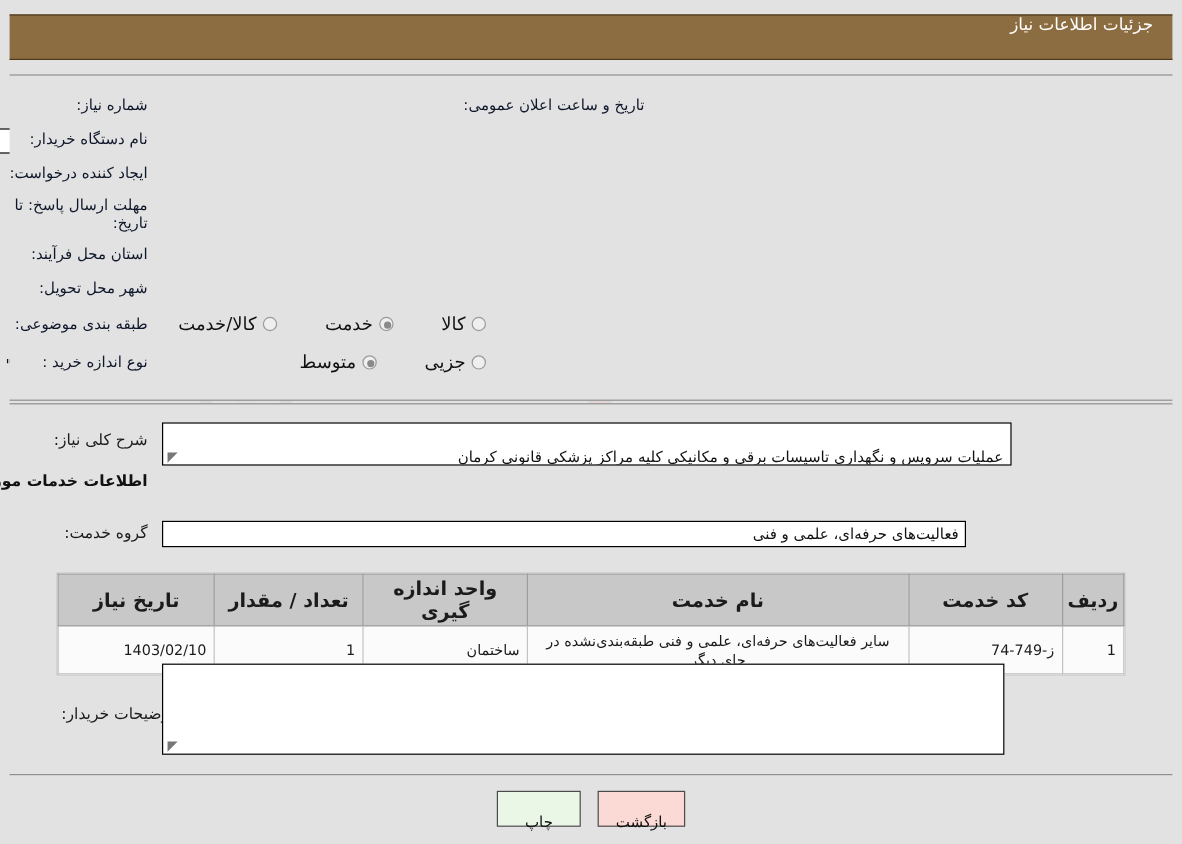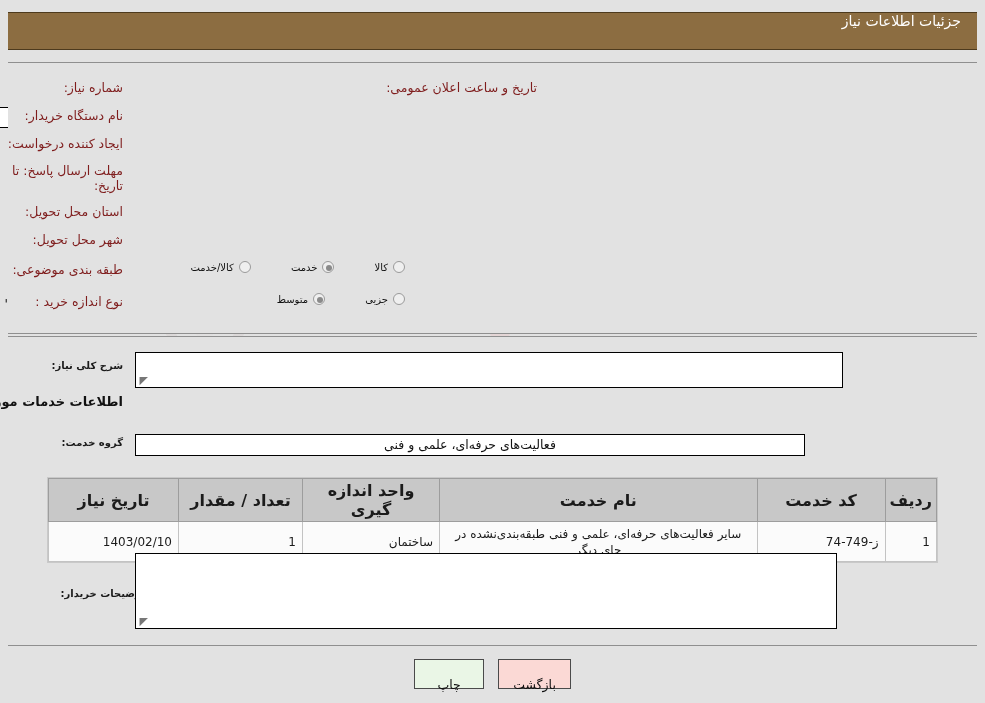--- a/index.html
+++ b/index.html
@@ -66,21 +66,21 @@
     display: flex;
     align-items: center;
     flex-direction: row;
     white-space: nowrap;
     z-index: 3;
   }
   .lbl {
     text-align: right;
     white-space: nowrap;
     font-size: 12.5px;
-    color: #7f1d1d;
+    color: #0f172a;
   }
   .lbl.two-line { line-height: 15px; white-space: normal; text-align: right; }
   .fld {
     background: #ffffff;
     border: 1px solid #000000;
     height: 21px;
     line-height: 19px;
     padding: 0 5px;
     font-size: 12.5px;
     color: #111;
@@ -123,32 +123,32 @@
     background: #8a8a8a;
   }
   .chk {
     display: inline-block;
     width: 13px; height: 13px;
     border: 1px solid #9a9a9a;
     background: #eeeeee;
     vertical-align: middle;
   }
   .radio-opt { display: inline-flex; align-items: center; gap: 5px; }
-  .radio-opt .rl { font-size: 10px; color: #111; }
+  .radio-opt .rl { font-size: 15px; color: #111; }
 
   
   .section-head {
     position: absolute;
     font-size: 13px;
     font-weight: bold;
     color: #111;
     white-space: nowrap;
     z-index: 3;
   }
-  .bold-lbl { font-weight: bold; font-size: 10px; }
+  .bold-lbl { font-weight: normal; font-size: 13px; }
 
   
   .ta {
     background: #ffffff;
     border: 1px solid #000000;
     font-size: 12.5px;
     color: #111;
     text-align: right;
     padding: 2px 6px 0 6px;
     line-height: 17px;
@@ -281,21 +281,21 @@
   </div>
   <div class="fld" style="position:absolute; right: 607px; top: 164px; width: 165px;">1403/02/09</div>
   <span class="plain" style="position:absolute; right: 783px; top: 166px;">ساعت</span>
   <div class="fld" style="position:absolute; right: 818px; top: 164px; width: 92px;">14:00</div>
   <div class="fld" style="position:absolute; right: 534px; top: 164px; width: 88px;">4</div>
   <span class="plain" style="position:absolute; left: 280px; top: 166px;">روز و</span>
   <div class="fld timer" style="position:absolute; left: 186px; top: 164px; width: 84px;">04:16:40</div>
   <span class="plain" style="position:absolute; left: 80px; top: 166px;">ساعت باقی مانده</span>
 
   <div class="row" style="right: 862px; top: 204px;">
-    <span class="lbl">استان محل تحویل:</span>
+    <span class="lbl">استان محل فرآیند:</span>
   </div>
   <div class="fld rt" style="position:absolute; right: 607px; top: 203px; width: 190px;">کرمان</div>
 
   <div class="row" style="right: 862px; top: 232px;">
     <span class="lbl">شهر محل تحویل:</span>
   </div>
   <div class="fld rt" style="position:absolute; right: 607px; top: 231px; width: 190px;">کرمان</div>
 
   <div class="row" style="right: 862px; top: 262px;">
     <span class="lbl">طبقه بندی موضوعی:</span>
@@ -328,27 +328,28 @@
       <span class="rl">متوسط</span>
     </span>
   </div>
   <span class="chk" style="position:absolute; right: 617px; top: 295px;" id="treasury-chk"></span>
   <span class="plain" style="position:absolute; right: 640px; top: 296px;">پرداخت تمام یا بخشی از مبلغ خرید،از محل "اسناد خزانه اسلامی" خواهد بود.</span>
 
   <div class="panel" id="panel-mid"></div>
 
   <span class="bold-lbl" style="position:absolute; right: 862px; top: 360px; z-index:3;">شرح کلی نیاز:</span>
   <div class="ta" style="position:absolute; right: 142px; top: 352px; width: 708px; height: 36px; z-index:3;">
+    <span>عملیات سرویس و نگهداری تاسیسات برقی و مکانیکی کلیه مراکز پزشکی قانونی کرمان</span>
     <span class="grip">◤</span>
   </div>
 
   <span class="section-head" style="right: 862px; top: 394px;">اطلاعات خدمات مورد نیاز</span>
 
   <span class="bold-lbl" style="position:absolute; right: 862px; top: 437px; z-index:3;">گروه خدمت:</span>
-  <div class="fld rt tall" style="position:absolute; right: 180px; top: 434px; width: 670px; z-index:3;text-align:center;">فعالیت‌های حرفه‌ای، علمی و فنی</div>
+  <div class="fld rt tall" style="position:absolute; right: 180px; top: 434px; width: 670px; z-index:3;">فعالیت‌های حرفه‌ای، علمی و فنی</div>
 
   <table id="svc-table">
     <thead>
       <tr>
         <th style="width:42px;">ردیف</th>
         <th style="width:128px;">کد خدمت</th>
         <th>نام خدمت</th>
         <th style="width:137px;">واحد اندازه گیری</th>
         <th style="width:124px;">تعداد / مقدار</th>
         <th style="width:130px;">تاریخ نیاز</th>

